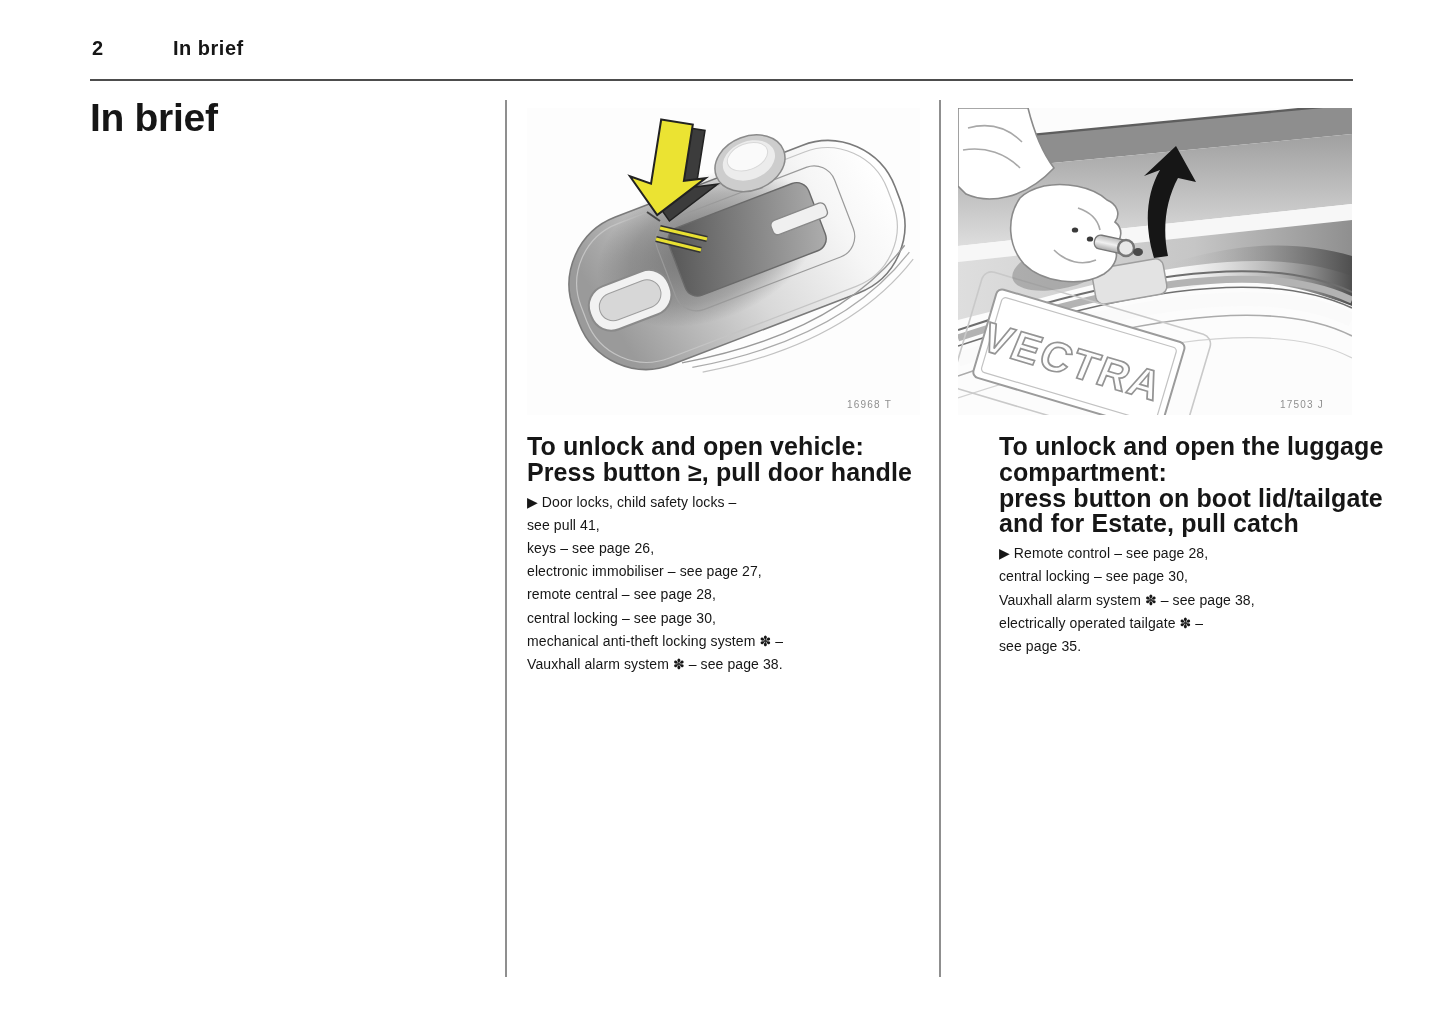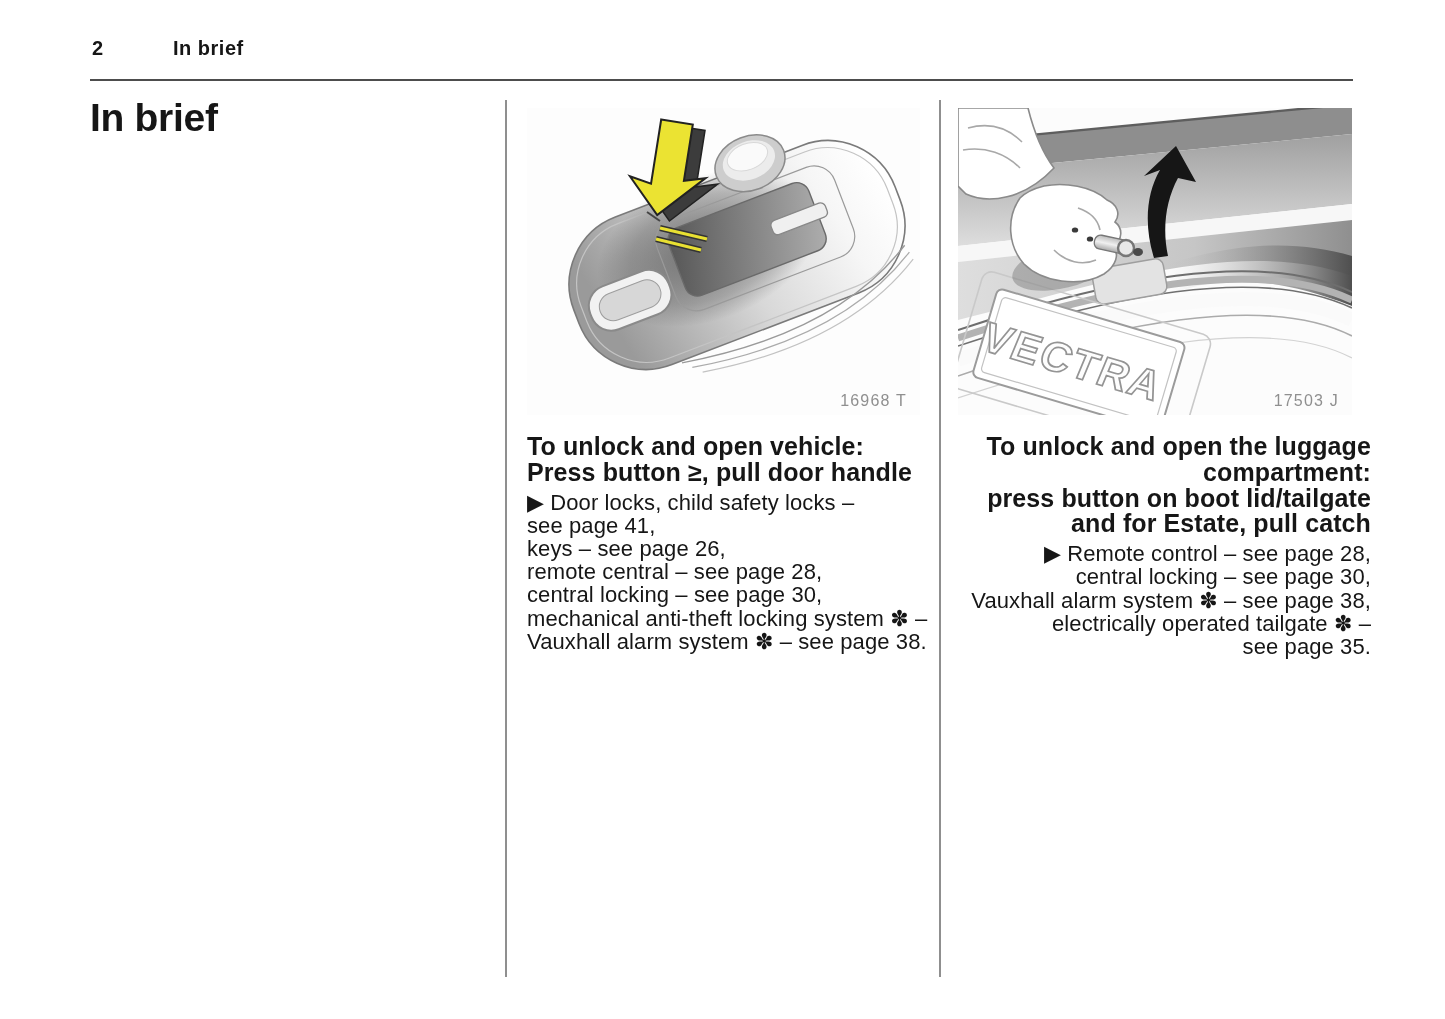--- a/index.html
+++ b/index.html
@@ -9,26 +9,26 @@
   .hdr-sec{position:absolute;left:173px;top:37px;font-size:20px;font-weight:bold;letter-spacing:.5px;}
   .hdr-rule{position:absolute;left:90px;top:79px;width:1263px;height:2px;background:#4d4d4d;}
   .page-title{position:absolute;left:90px;top:96px;font-size:39px;font-weight:bold;letter-spacing:-0.3px;}
   .vdiv{position:absolute;top:100px;width:2px;height:877px;background:#8f8f8f;}
   .vdiv.left{left:505px;}
   .vdiv.right{left:939px;}
   .fig{position:absolute;top:108px;height:307px;background:#fdfdfd;}
   .fig.key{left:527px;width:393px;}
   .fig.boot{left:958px;width:394px;}
   .fig svg{display:block;}
-  .caption{position:absolute;right:13px;bottom:5px;font-size:16px;color:#8f8f8f;letter-spacing:1.2px;}
+  .caption{position:absolute;right:28px;bottom:5px;font-size:10px;color:#8f8f8f;letter-spacing:1.2px;}
   .col{position:absolute;top:434px;width:400px;}
   .col.v{left:527px;}
-  .col.l{left:971px;text-align:right;}
+  .col.l{left:999px;}
   .hl{font-size:25px;font-weight:bold;line-height:25.8px;letter-spacing:.1px;white-space:nowrap;}
-  .bl{font-size:22px;line-height:23.2px;letter-spacing:.1px;white-space:nowrap;}
+  .bl{font-size:14px;line-height:23.2px;letter-spacing:.1px;white-space:nowrap;}
   .body-block{margin-top:5px;}
 </style>
 </head>
 <body>
 
 <div class="page">
 
   <div class="hdr-num">2</div>
   <div class="hdr-sec">In brief</div>
   <div class="hdr-rule"></div>
@@ -176,22 +176,23 @@
                C 208,92 204,120 210,148 Z" fill="#161616"></path>
     </svg>
     <span class="caption">17503 J</span>
   </div>
 
   <div class="col v">
     <div class="hl">To unlock and open vehicle:</div>
     <div class="hl">Press button ≥, pull door handle</div>
     <div class="body-block">
       <div class="bl">▶ Door locks, child safety locks –</div>
-      <div class="bl">see page 41,</div>
+      <div class="bl">see pull 41,</div>
       <div class="bl">keys – see page 26,</div>
+      <div class="bl">electronic immobiliser – see page 27,</div>
       <div class="bl">remote central – see page 28,</div>
       <div class="bl">central locking – see page 30,</div>
       <div class="bl">mechanical anti-theft locking system ✽ –</div>
       <div class="bl">Vauxhall alarm system ✽ – see page 38.</div>
     </div>
   </div>
 
   <div class="col l">
     <div class="hl">To unlock and open the luggage</div>
     <div class="hl">compartment:</div>

